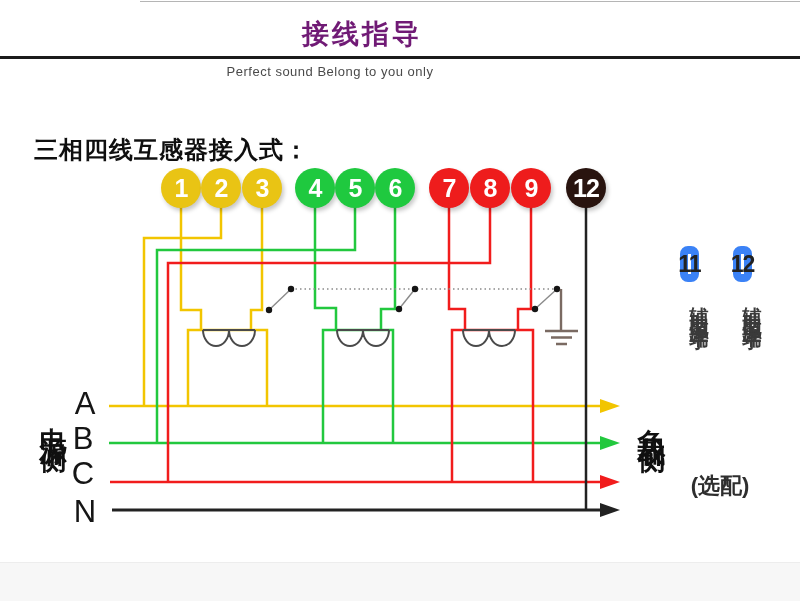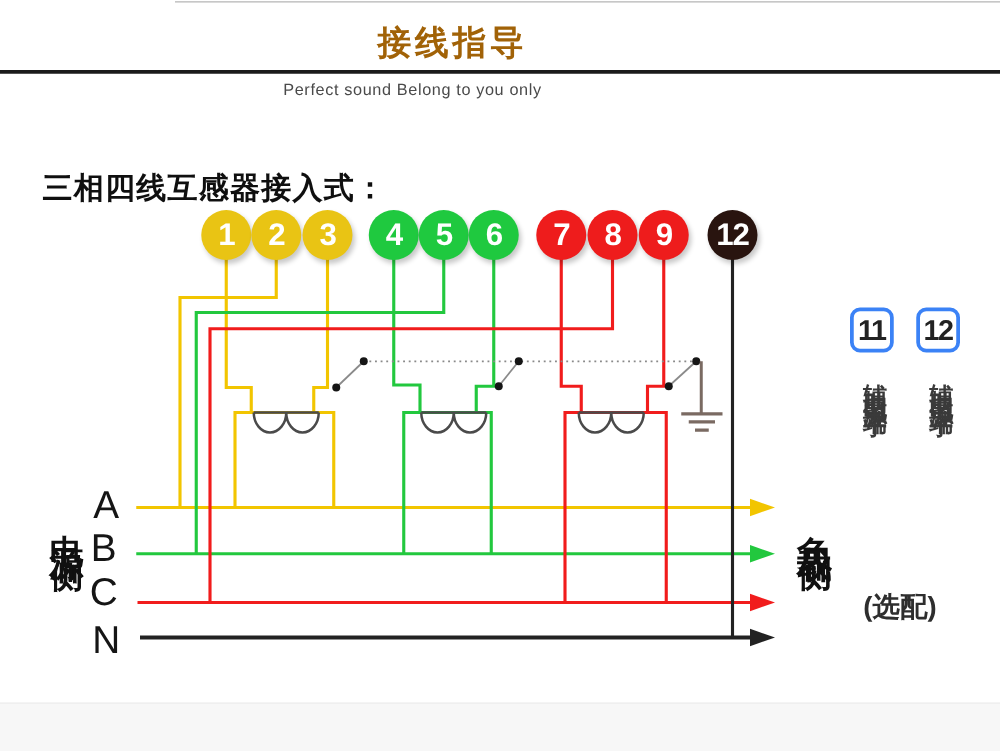--- a/index.html
+++ b/index.html
@@ -6,21 +6,21 @@
   body{
     width:800px;height:601px;position:relative;overflow:hidden;
     background:#ffffff;
     font-family:"Liberation Sans","DejaVu Sans",sans-serif;
   }
   .abs{position:absolute;}
   
   .top-hairline{left:140px;top:1px;width:660px;height:1px;background:#b5b5b5;}
   .page-title{
     left:0;top:16px;width:724px;text-align:center;
-    font-size:27px;font-weight:bold;color:#a16207;letter-spacing:3px;
+    font-size:27px;font-weight:bold;color:#701a75;letter-spacing:3px;
   }
   .title-rule{left:0;top:56px;width:800px;height:3px;background:#1b1b1b;}
   .subtitle{
     left:0;top:64px;width:660px;text-align:center;
     font-size:13px;color:#4a4a4a;letter-spacing:.5px;
   }
   .section-heading{
     left:34px;top:98px;font-size:24px;font-weight:bold;color:#0f0f0f;letter-spacing:1px;margin-top:36px;
   }
   
@@ -48,21 +48,21 @@
     font-size:31px;color:#151515;font-weight:400;
   }
   .side-label{
     writing-mode:vertical-rl;text-orientation:upright;
     font-weight:bold;color:#101010;z-index:2;
   }
   .src-label{left:35px;top:406px;font-size:27px;letter-spacing:10px;}
   .load-label{left:632px;top:406px;font-size:28px;letter-spacing:9px;}
   
   .aux-box{
-    width:35px;height:36px;border:3px solid #3b82f6;border-radius:8px;
+    width:19px;height:36px;border:8px solid #3b82f6;border-radius:8px;
     background:#fff;box-sizing:border-box;z-index:2;
     display:flex;align-items:center;justify-content:center;
     font-size:23px;font-weight:bold;color:#222;letter-spacing:-1px;
   }
   .aux-col{
     writing-mode:vertical-rl;text-orientation:upright;
     font-size:19px;font-weight:bold;color:#3a3a3a;letter-spacing:5px;z-index:2;
   }
   .aux-note{
     left:670px;top:471px;width:100px;text-align:center;

